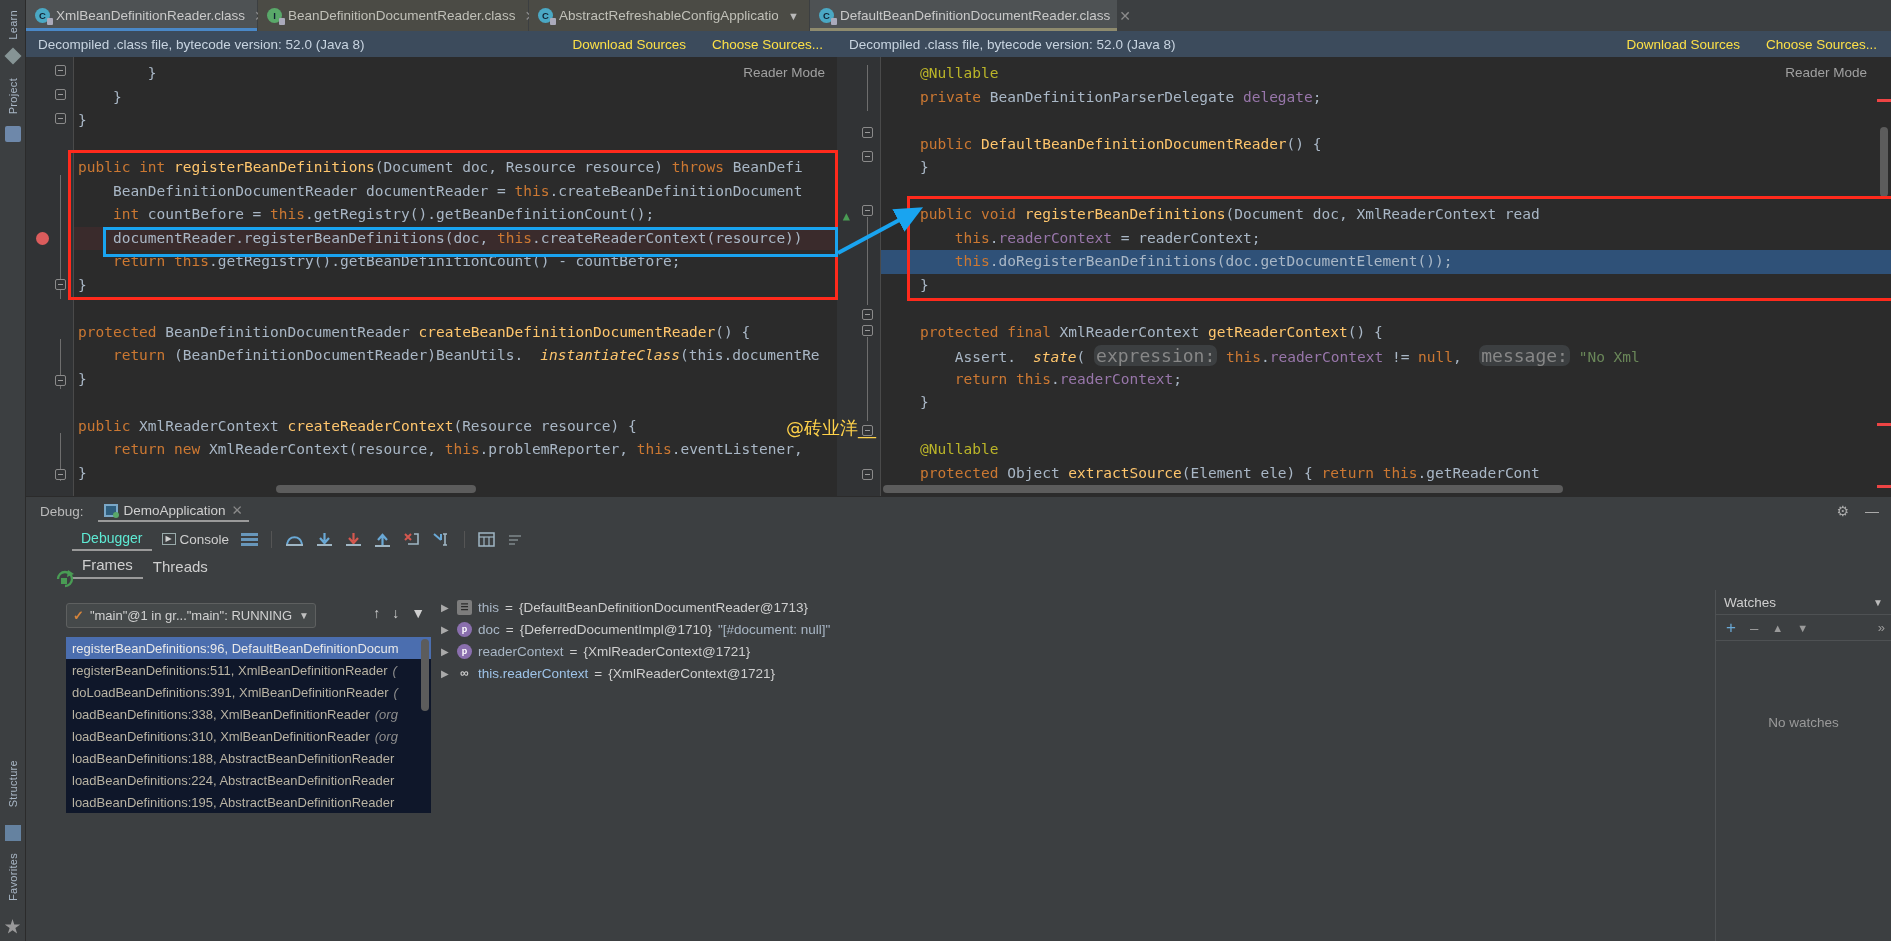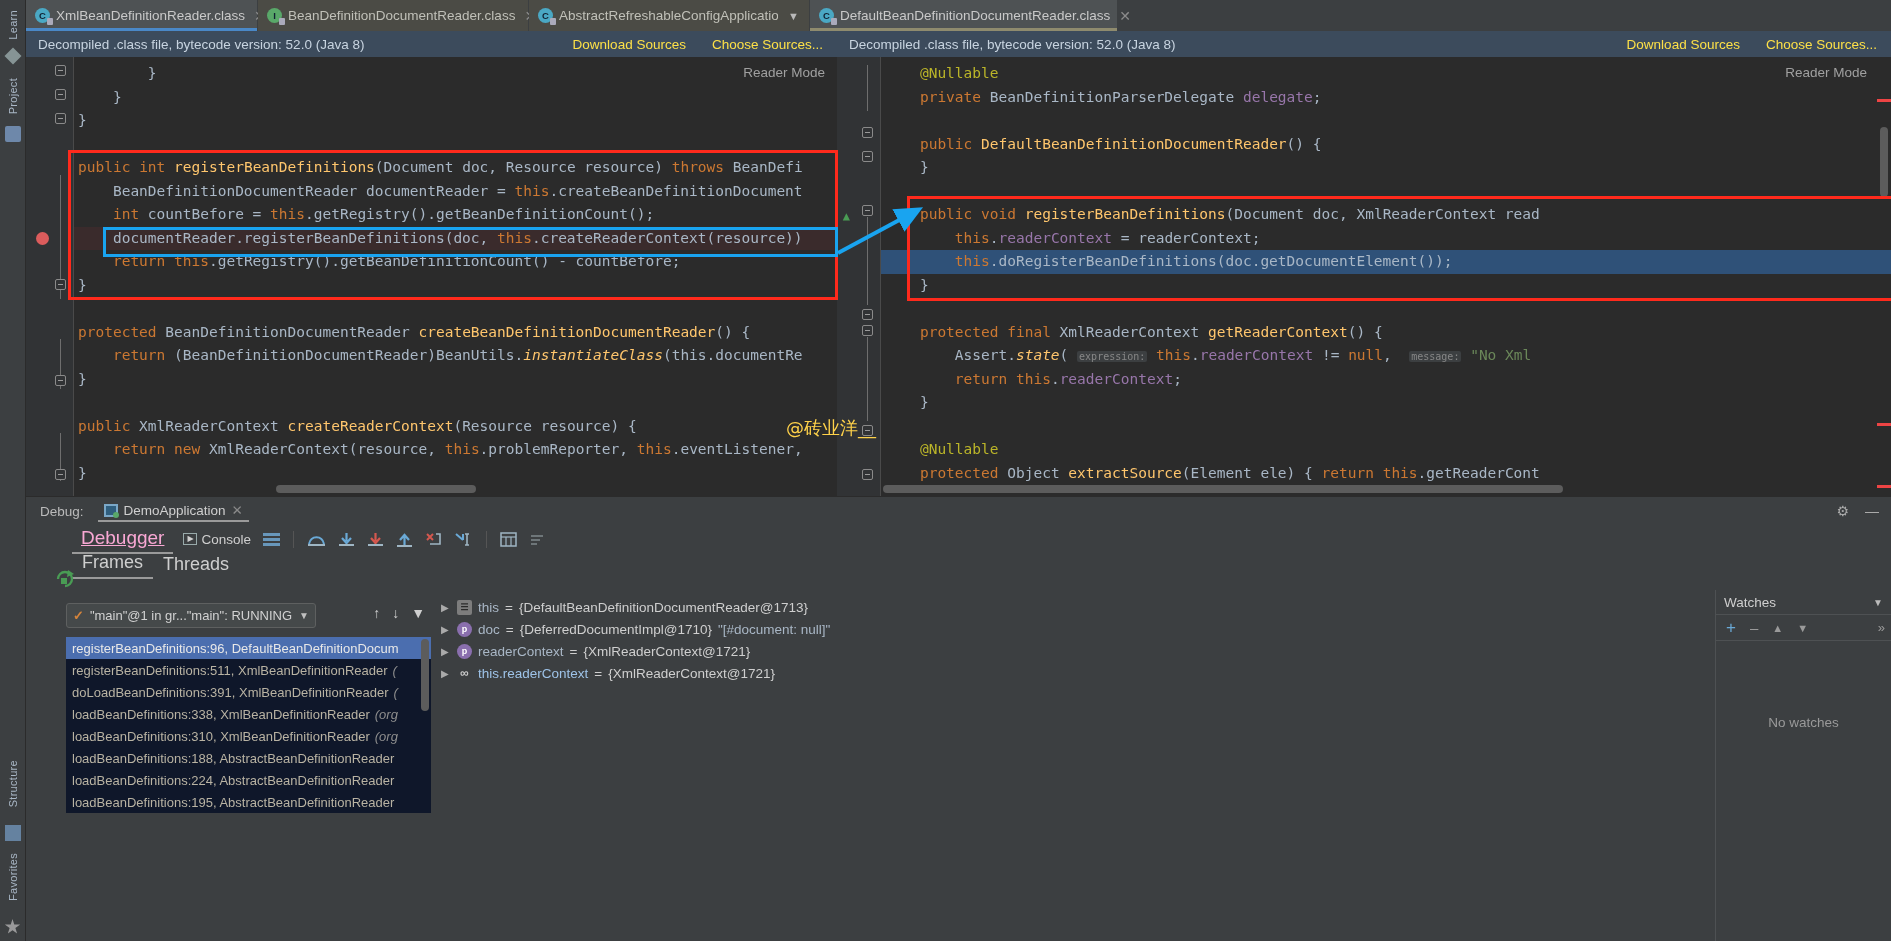--- a/index.html
+++ b/index.html
@@ -84,23 +84,23 @@
   .ln { height: 23.5px; white-space: pre; padding-left: 4px; }
   .ln.hl-bp { background: #3a2b2c; }
   .ln.hl-cur { background: #2f5178; }
 
   
   .kw   { color: #cc7832; }
   .mth  { color: #ffc66d; }
   .fld  { color: #9876aa; }
   .pln  { color: #a9b7c6; }
   .ann  { color: #bbb529; }
-  .mthi { color: #ffc66d; font-style: italic; }
+  .mthi { color: #ffc66d; font-style: italic; margin-left: 17px; }
   .str  { color: #6a8759; }
-  .hint { color: #878787; background: #3c3f41; border-radius: 2px; padding: 0 2px; font-size: 10px;}
+  .hint { color: #878787; background: #3c3f41; border-radius: 7px; padding: 0 2px; font-size: 18px;}
 
   .readermode {
     position: absolute; top: 4px; right: 12px; font-family: "Liberation Sans", sans-serif;
     font-size: 13.5px; color: #a0a0a0; z-index: 5;
   }
   .gsep { position:absolute; right:0; top:0; bottom:0; width:1px; background:#4a4a4a;}
 
   
   .fold {
     position: absolute; right: 8px; width: 11px; height: 11px;
@@ -138,27 +138,27 @@
   .dbg-head { height:28px; display:flex; align-items:center; padding-left:6px; font-size:13.5px; color:#bbb;}
   .dbg-tabchip {
     display:flex; align-items:center; gap:6px; margin-left:14px;
     padding:2px 6px; border-bottom:2px solid #9a9a9a; color:#cfcfcf;
   }
   .appicon { width:14px;height:13px;border:2px solid #7aa7c7;background:#2f5e7e;position:relative;}
   .appicon::after{content:"";position:absolute;right:-3px;bottom:-3px;width:6px;height:6px;border-radius:50%;background:#59a869;}
   .dbg-gear { margin-left:auto; display:flex; gap:16px; padding-right:12px; color:#aaa; font-size:14px;}
 
   .dbg-toolbar { height:28px; display:flex; align-items:center; gap:0; padding-left:46px; }
-  .ttab { font-size:19px; color:#f9a8d4; padding:3px 9px; margin-right:4px;text-decoration:underline; }
+  .ttab { font-size:14px; color:#5eead4; padding:3px 9px; margin-right:4px; }
   .ttab.sel { border-bottom:2px solid #9a9a9a; }
   .tbtn { display:inline-flex; align-items:center; gap:4px; padding:2px 6px; font-size:13.5px; color:#cfcfcf;}
   .tsep { width:1px; height:17px; background:#555; margin:0 7px; }
 
   .subtabs { height:26px; display:flex; align-items:flex-end; padding-left:46px; }
-  .stab { font-size:18px; color:#cfcfcf; padding:2px 10px 4px; }
+  .stab { font-size:15px; color:#cfcfcf; padding:2px 10px 4px; }
   .stab.sel { border-bottom:2px solid #9a9a9a; }
 
   .dbg-left {
     position:absolute; left:26px; top:100px; width:379px; bottom:0; background:#3c3f41;
   }
   .threadsel {
     margin:6px 8px 5px 14px; height:25px; border:1px solid #5e6060; border-radius:3px;
     background:#45494a; display:flex; align-items:center; gap:6px; padding:0 6px;
     font-size:13px; color:#d2d2d2; width:250px;
   }

